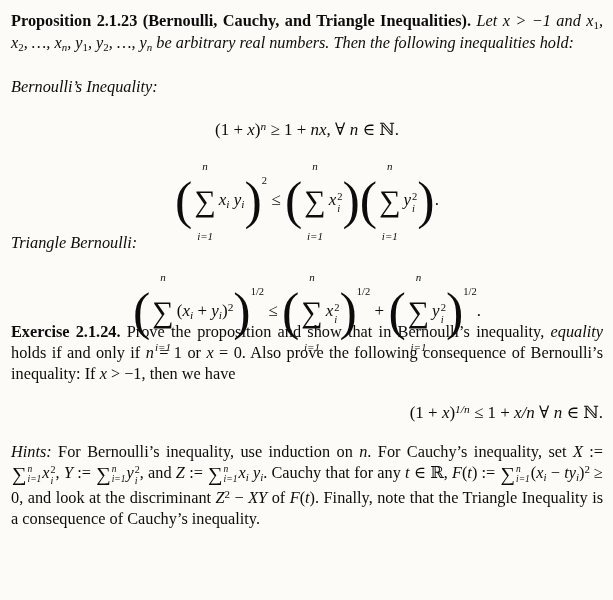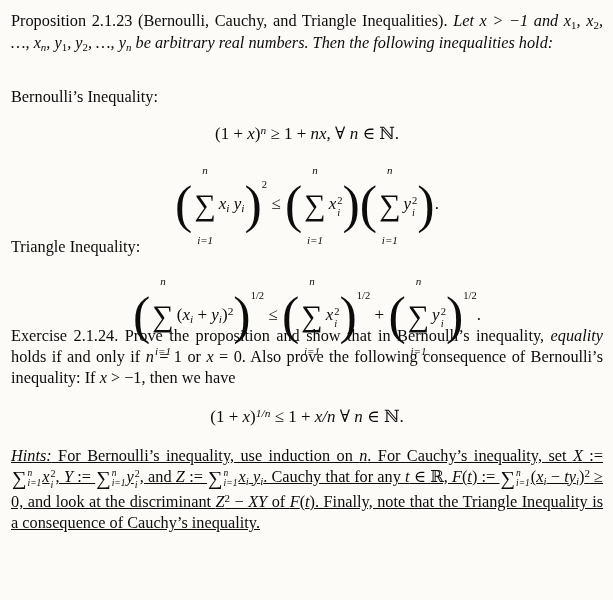--- a/index.html
+++ b/index.html
@@ -4,53 +4,53 @@
 <style>
   html,body{margin:0;padding:0;}
   body{
     width:613px;height:600px;overflow:hidden;
     background:#fcfbf8;color:#0c0c0c;
     font-family:"Liberation Serif","DejaVu Serif",serif;
     font-size:16.3px;
   }
   .page{padding:10px 10px 0 11px;width:592px;}
   .para{margin:0;text-align:justify;line-height:1.29;}
-  .b{font-weight:400;}
+  .b{font-weight:700;}
   .i{font-style:italic;}
   .sub{font-size:67%;vertical-align:-3px;}
   .i.sub{font-size:67%;vertical-align:-3px;}
   .sup{font-size:67%;vertical-align:5px;}
   .i.sup{font-size:67%;vertical-align:5px;}
   .bsup{font-size:62%;vertical-align:21px;letter-spacing:0;}
   .bigp{font-size:52px;line-height:0;vertical-align:middle;font-weight:400;}
-  .label{margin:32px 0 0 0;}
+  .label{margin:22px 0 0 0;font-style:italic;}
   .formula{text-align:center;font-size:17px;line-height:1.35;}
   .formula span{line-height:inherit;}
   
   .msum{display:inline-flex;flex-direction:column;align-items:center;
         vertical-align:middle;margin:0 3px 0 2px;line-height:1;}
   .msum .mlim{font-size:11px;line-height:1.1;}
   .msigma{font-size:30px;line-height:0.95;}
   
   .misum{display:inline-flex;align-items:center;vertical-align:-3px;margin:0 1px;}
   .msigma-i{font-size:1.25em;line-height:1;}
   .mstack{display:inline-flex;flex-direction:column;align-items:flex-start;line-height:1;}
   .misum .mstack{margin-left:1px;}
   .misum .mlim{font-size:9.5px;line-height:1.1;}
   
   .mss{font-size:62%;vertical-align:5px;margin-left:1px;}
   .mss .mlim{font-size:inherit;line-height:1.08;}
-  #f-bernoulli{margin-top:16px;}
+  #f-bernoulli{margin-top:22px;}
   #lab-cauchy{margin-top:20px;}
   #f-cauchy{margin-top:10px;height:58px;line-height:58px;}
   #lab-triangle{margin-top:22px;}
   #f-triangle{margin-top:10px;height:58px;line-height:58px;}
   #ex-para{}
-  #f-exercise{margin-top:18px;}
-  #hints-para{margin-top:16px;text-decoration:underline;}
+  #f-exercise{margin-top:18px;text-align:right;}
+  #hints-para{margin-top:16px;}
 </style>
 </head>
 <body>
 
 <div class="page">
 
   <p class="para" id="prop-para"><span class="b">Proposition 2.1.23 (Bernoulli, Cauchy, and Triangle Inequalities).</span><span>  </span><span class="i">Let </span><span class="i">x</span><span class="i"> &gt; −1 and </span><span class="i">x</span><span class="sub">1</span><span class="i">, </span><span class="i">x</span><span class="sub">2</span><span class="i">, …, </span><span class="i">x</span><span class="i sub">n</span><span class="i">, </span><span class="i">y</span><span class="sub">1</span><span class="i">, </span><span class="i">y</span><span class="sub">2</span><span class="i">, …, </span><span class="i">y</span><span class="i sub">n</span><span class="i"> be arbitrary real numbers. Then the following inequalities hold:</span></p>
 
   <p class="para label" id="lab-bernoulli">Bernoulli’s Inequality:</p>
 
@@ -70,21 +70,21 @@
         <span class="mlim i">i</span>
       </span><span class="bigp">)</span><span class="bigp">(</span><span class="msum">
         <span class="mlim i">n</span>
         <span class="msigma">∑</span>
         <span class="mlim i">i=1</span>
       </span><span class="i">y</span><span class="mstack mss">
         <span class="mlim">2</span>
         <span class="mlim i">i</span>
       </span><span class="bigp">)</span><span>.</span></div>
 
-  <p class="para label" id="lab-triangle">Triangle Inequality:</p>
+  <p class="para label" id="lab-triangle">Triangle Bernoulli:</p>
 
   <div class="formula tall" id="f-triangle"><span class="bigp">(</span><span class="msum">
         <span class="mlim i">n</span>
         <span class="msigma">∑</span>
         <span class="mlim i">i=1</span>
       </span><span>(</span><span class="i">x</span><span class="i sub">i</span><span> + </span><span class="i">y</span><span class="i sub">i</span><span>)</span><span class="sup">2</span><span class="bigp">)</span><span class="bsup">1/2</span><span> ≤ </span><span class="bigp">(</span><span class="msum">
         <span class="mlim i">n</span>
         <span class="msigma">∑</span>
         <span class="mlim i">i=1</span>
       </span><span class="i">x</span><span class="mstack mss">

